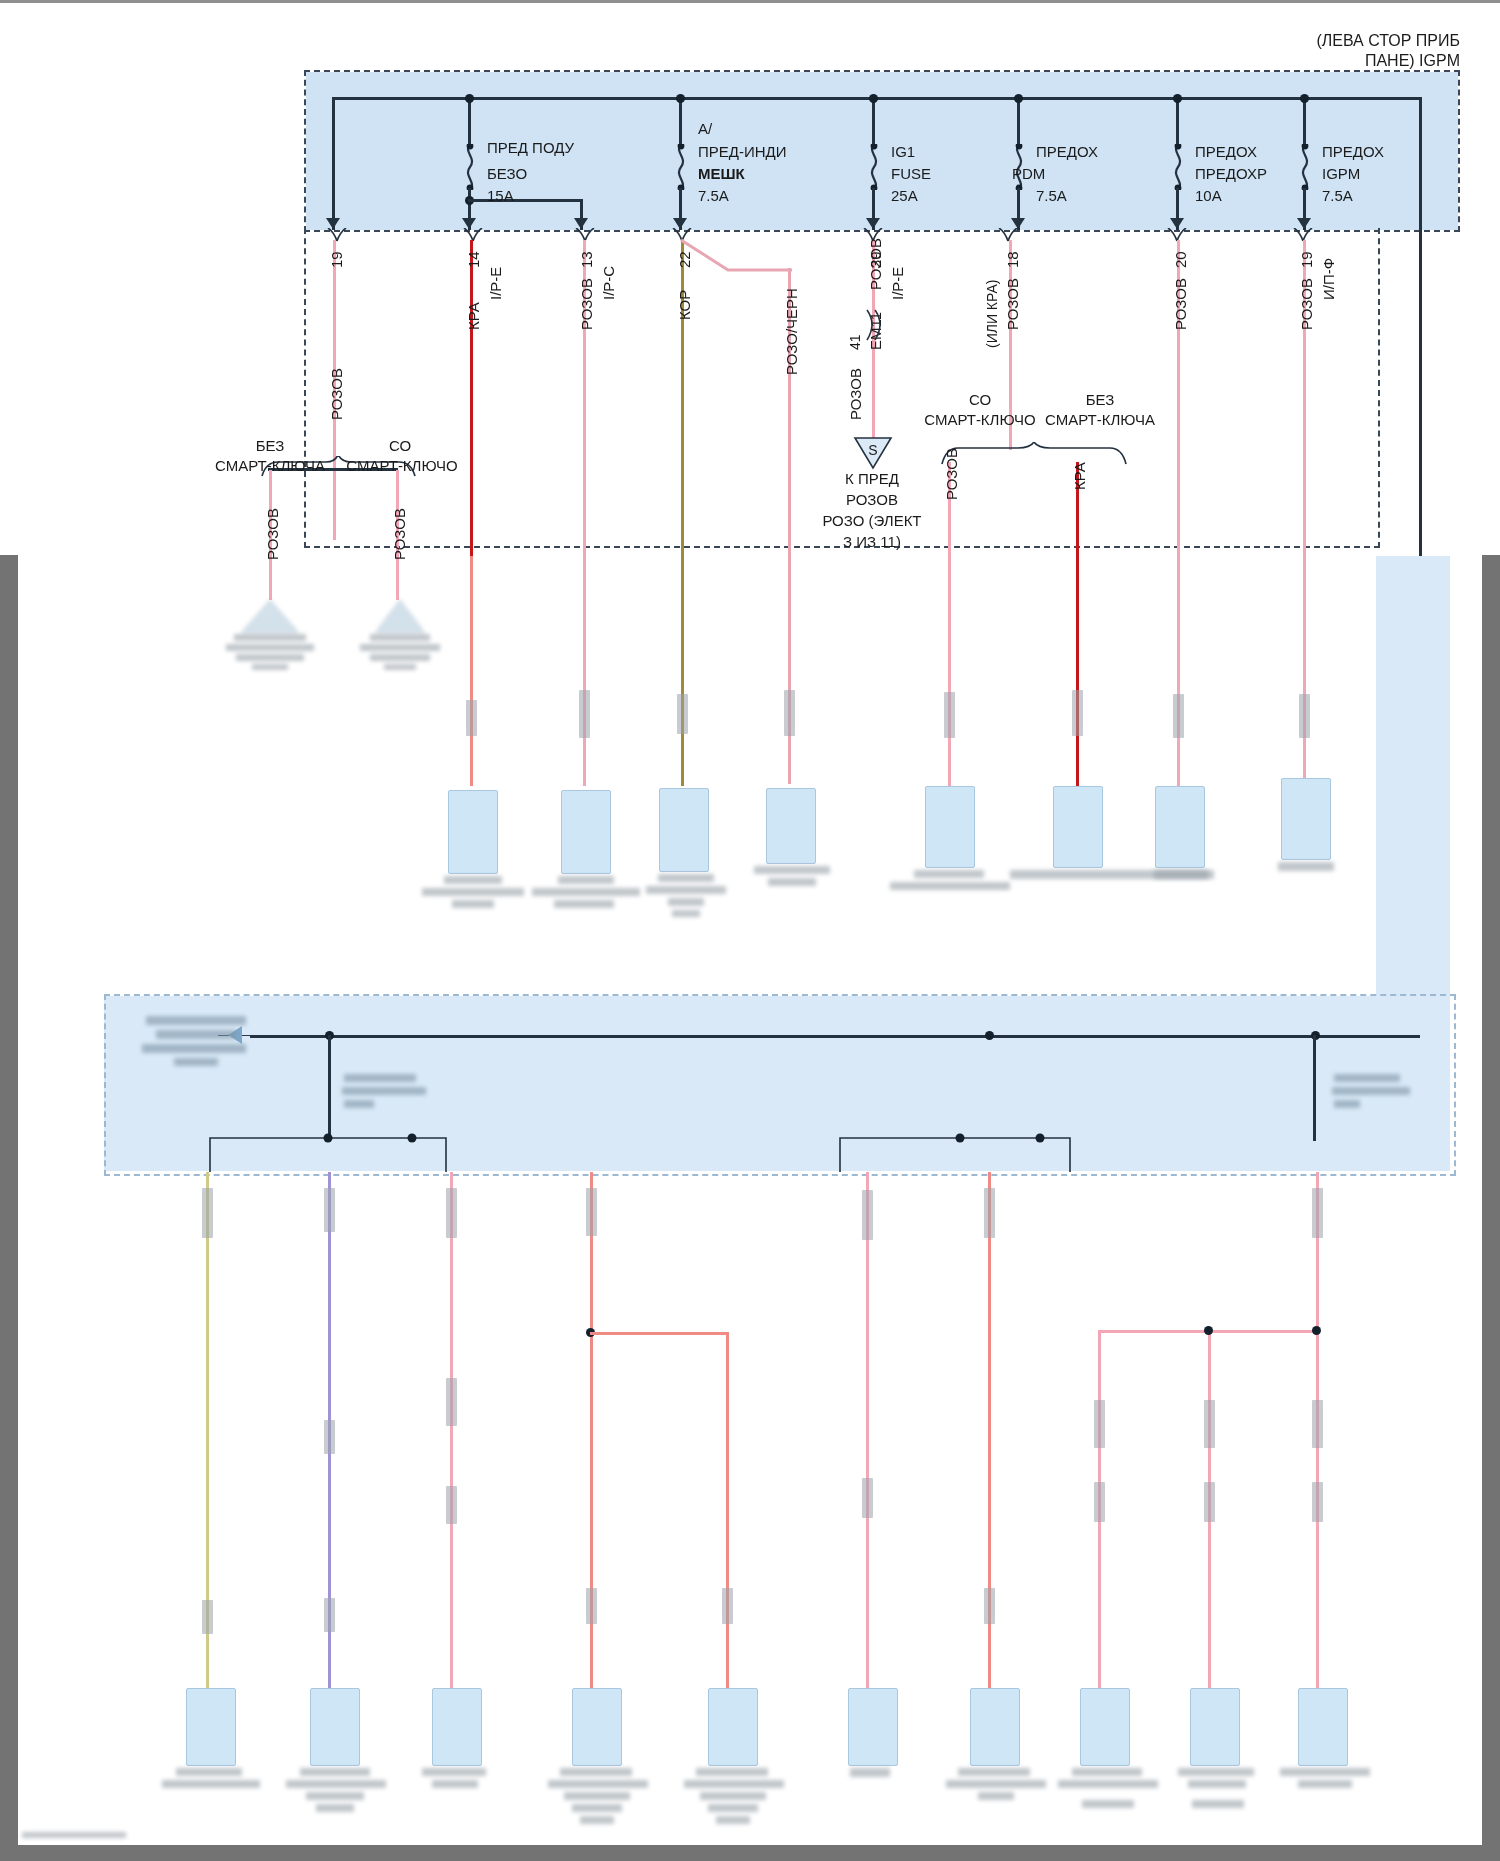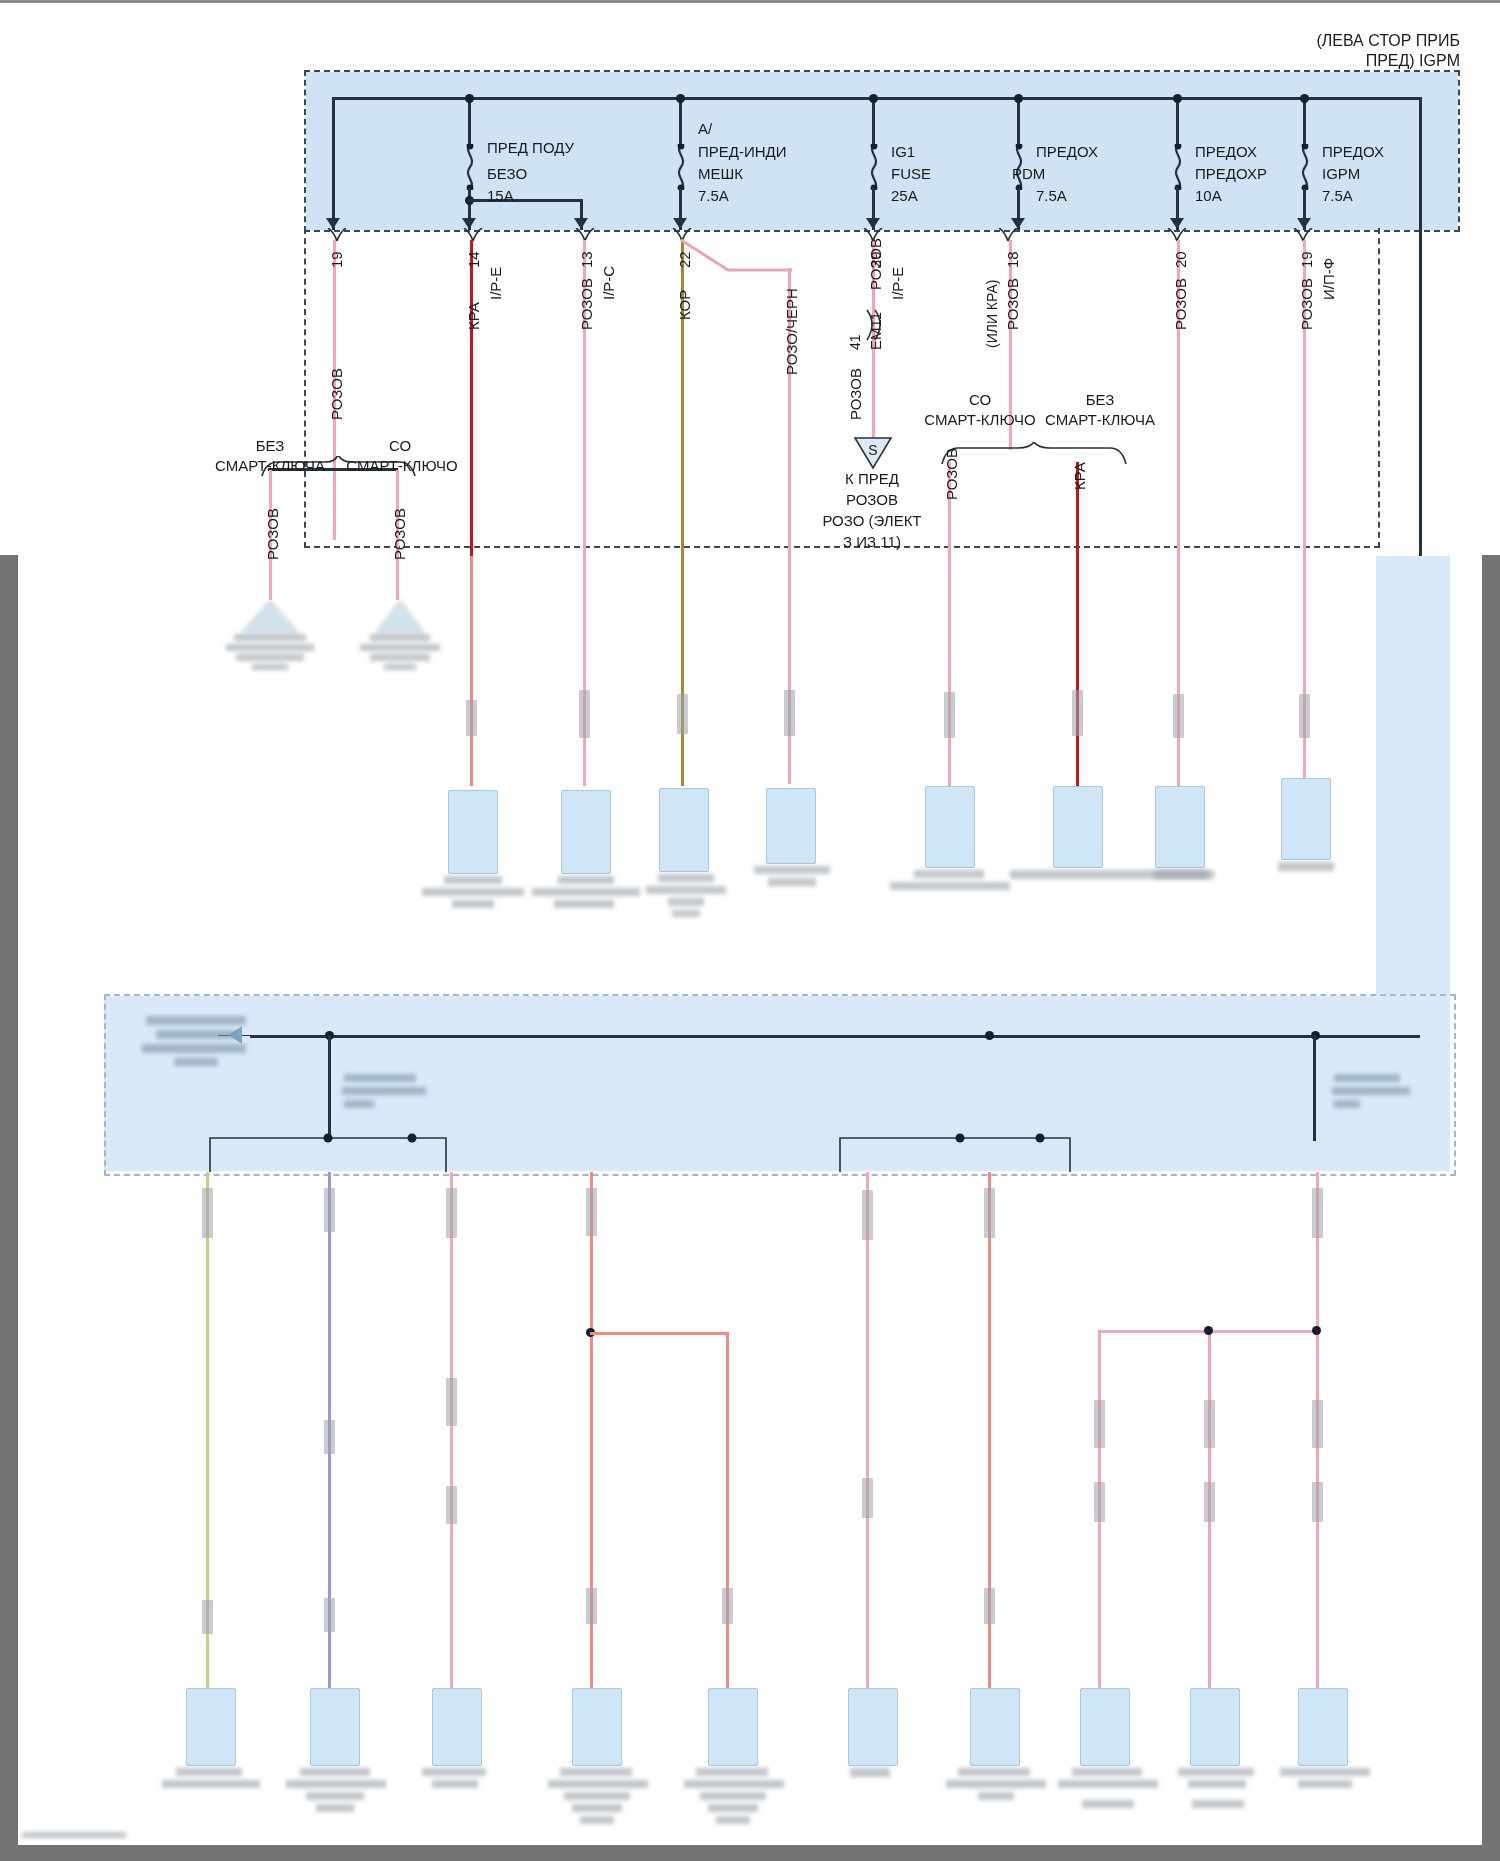--- a/index.html
+++ b/index.html
@@ -64,21 +64,21 @@
 <body>
 
 <div id="page">
   <div class="sheet"></div>
   <div class="topline"></div>
   <div class="leftgutter"></div>
   <div class="rightgutter"></div>
   <div class="botgutter"></div>
 
   <div class="txt r" style="left:1090px;top:32px;width:370px;font-size:16px;">(ЛЕВА СТОР ПРИБ</div>
-  <div class="txt r" style="left:1090px;top:52px;width:370px;font-size:16px;">ПРЕД) IGPM</div>
+  <div class="txt r" style="left:1090px;top:52px;width:370px;font-size:16px;">ПАНЕ) IGPM</div>
 
   <div class="bluefill" style="left:306px;top:72px;width:1152px;height:158px;"></div>
   <div class="dashbox" style="left:304px;top:70px;width:1152px;height:158px;"></div>
 
   <div class="abs" style="left:304px;top:228px;width:1072px;height:318px;border-left:2px dashed #3a4756;border-bottom:2px dashed #3a4756;border-right:2px dashed #3a4756;"></div>
 
   <div class="wh blk" style="left:332px;top:97px;width:1090px;"></div>
 
   <div class="w blk" style="left:332px;top:97px;height:133px;"></div>
   <div class="arrow" style="left:326px;top:218px;"></div>
@@ -106,21 +106,21 @@
   <div class="dot" style="left:676px;top:94px;"></div>
   <svg class="fuse" style="left:673px;top:144px;" viewBox="0 0 16 46">
     <path d="M8 0 C 1 8, 15 14, 8 23 C 1 32, 15 38, 8 46" stroke="#24313f" stroke-width="2.2" fill="none"></path>
     <circle cx="8" cy="2" r="3.4" fill="#14202c"></circle>
       <circle cx="8" cy="44" r="3.4" fill="#14202c"></circle>
   </svg>
   <div class="w blk" style="left:679px;top:188px;height:42px;"></div>
   <div class="arrow" style="left:673px;top:218px;"></div>
   <div class="txt" style="left:698px;top:120px;">А/</div>
   <div class="txt" style="left:698px;top:143px;">ПРЕД-ИНДИ</div>
-  <div class="txt" style="left:698px;top:165px;">МЕШК</div>
+  <div class="txt" style="left:698px;top:165px;font-weight:bold;">МЕШК</div>
   <div class="txt" style="left:698px;top:187px;">7.5A</div>
 
   <div class="w blk" style="left:872px;top:97px;height:49px;"></div>
   <div class="dot" style="left:869px;top:94px;"></div>
   <svg class="fuse" style="left:866px;top:144px;" viewBox="0 0 16 46">
     <path d="M8 0 C 1 8, 15 14, 8 23 C 1 32, 15 38, 8 46" stroke="#24313f" stroke-width="2.2" fill="none"></path>
     <circle cx="8" cy="2" r="3.4" fill="#14202c"></circle>
       <circle cx="8" cy="44" r="3.4" fill="#14202c"></circle>
   </svg>
   <div class="w blk" style="left:872px;top:188px;height:42px;"></div>

